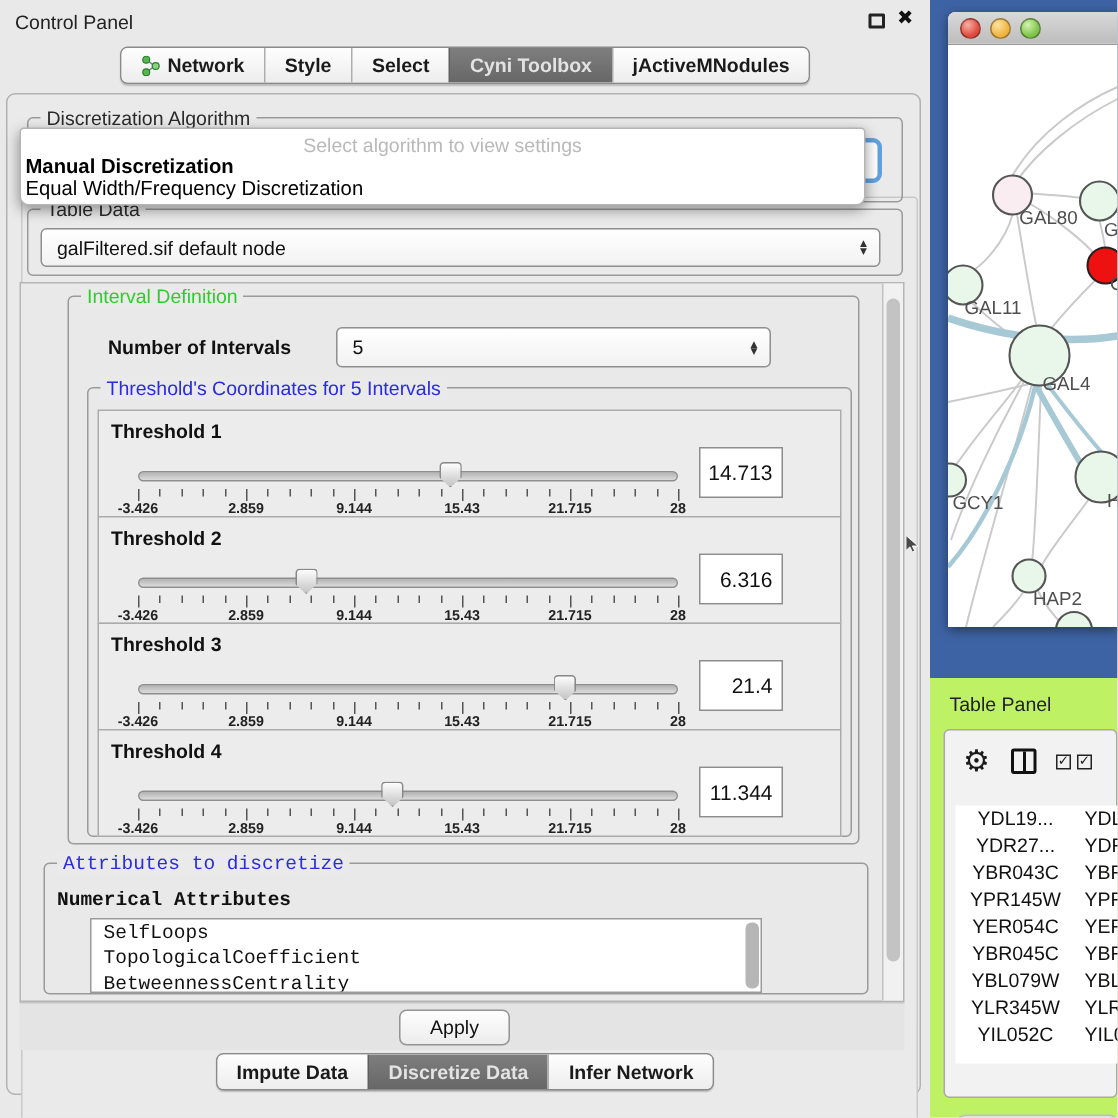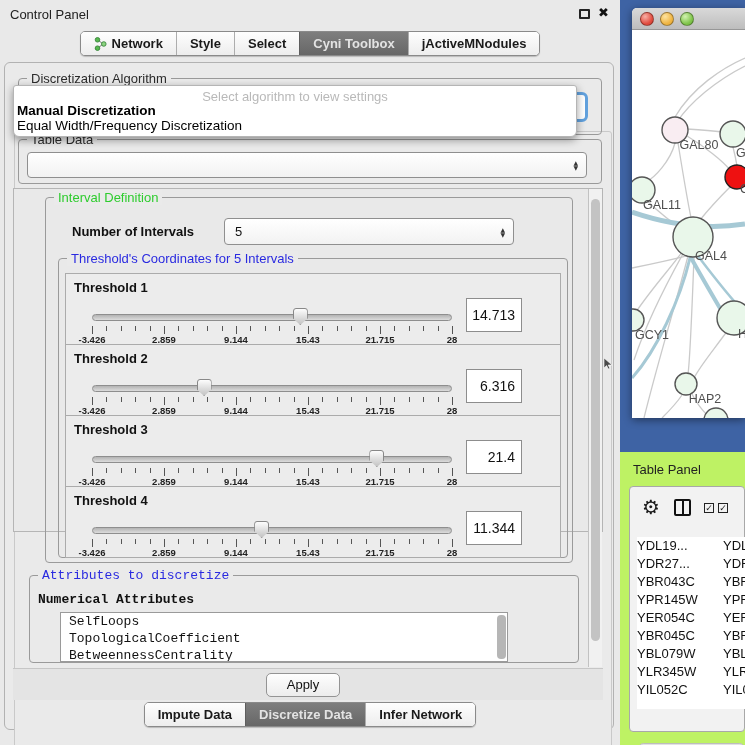--- a/index.html
+++ b/index.html
@@ -37,21 +37,21 @@
   
   #alg-combo { left:26px; top:92px; width:562px; height:30px; border:3px solid #62a1dd; border-radius:6px; background:#fff; }
 
   
   #algorithm-popup { position:absolute; left:13px; top:85px; width:564px; height:52px; background:#fff; border:1px solid #b5b5b5; border-radius:3px 3px 6px 6px; box-shadow:0 3px 9px rgba(0,0,0,.40); z-index:30; }
   #popup-hint { text-align:center; font-size:13px; color:#b9b9b9; padding-top:3px; height:17px; }
   .popup-item { font-size:13.5px; padding:0 3px; height:15px; line-height:15px; color:#000; }
   .popup-item.bold { font-weight:bold; }
 
   
-  #scrollpane { position:absolute; left:13px; top:188px; width:590px; height:344px; border:1px solid #b5b5b5; background:#e9e9e9; }
+  #scrollpane { position:absolute; left:13px; top:188px; width:590px; height:480px; border:1px solid #b5b5b5; background:#e9e9e9; }
   #v-scrollbar { position:absolute; right:0; top:0; width:14px; height:478px; background:#f1f1f1; border-left:1px solid #c2c2c2; }
   #v-scrollbar .thumb-v { position:absolute; left:2px; top:10px; width:9px; height:442px; background:#c3c3c3; border-radius:5px; }
 
   
   #interval-group { left:31px; top:8px; width:528px; height:366px; }
   #noi-label { position:absolute; left:26px; top:26px; font-size:13px; font-weight:bold; }
   #noi-spinner { left:178px; top:20px; width:290px; height:27px; }
   #thr-group { left:12px; top:60px; width:510px; height:300px; }
 
   .thr-item { position:absolute; left:6px; width:496px; height:72px; border:1px solid #ababab; background:#ececec; }
@@ -96,21 +96,21 @@
   #split-icon:before { content:""; position:absolute; left:6px; top:0; width:2px; height:13px; background:#111; }
   .cb-icon { position:absolute; top:16px; width:10px; height:10px; border:1.5px solid #222; font-size:9px; line-height:8px; text-align:center; color:#222; font-family:"DejaVu Sans",sans-serif; }
   #cb1 { left:74px; } #cb2 { left:88px; }
 
   #tp-table { position:absolute; left:7px; top:50px; width:109px; height:172px; overflow:hidden; background:#fff; }
   #tp-header { display:flex; height:22px; border:1px solid #9fb6c2; }
   .hdr-cell { font-size:13px; line-height:20px; overflow:hidden; white-space:nowrap; }
   #hdr-shared { width:80px; background:#b9e2f3; border-right:1px solid #8fb4c6; text-align:center; }
   #hdr-name { flex:1; background:#ececec; padding-left:22px; }
   .tp-row { display:flex; height:18px; }
-  .tp-c1 { width:80px; font-size:13px; line-height:18px; overflow:hidden; white-space:nowrap; }
+  .tp-c1 { width:80px; font-size:13px; line-height:18px; text-align:center; overflow:hidden; white-space:nowrap; }
   .tp-c2 { flex:1; font-size:13px; line-height:18px; padding-left:6px; overflow:hidden; white-space:nowrap; }
   #tp-hscroll { position:absolute; left:8px; top:256px; width:107px; height:11px; background:#e2e2e2; border:1px solid #bdbdbd; border-radius:6px; }
 
   
   .net-ico { width:13px; height:14px; display:inline-block; }
 
   #mouse-cursor { position:absolute; left:604px; top:356px; z-index:50; }
 </style>
 </head>
 <body>
@@ -163,20 +163,21 @@
     <div id="popup-hint">Select algorithm to view settings</div>
     <div id="popup-items">
         <div class="popup-item bold">Manual Discretization</div>
         <div class="popup-item">Equal Width/Frequency Discretization</div>
       </div>
   </div>
 
   <div class="group" style="left:18px; top:139px; width:584px; height:45px;">
     <span class="group-title gt-black">Table Data</span>
     <div class="combo" style="left:8px; top:12px; width:560px; height:26px;">
+      <span>galFiltered.sif default node</span>
       <span class="arrows">▲<br>▼</span>
     </div>
   </div>
 
   <div id="scrollpane">
 
     <div class="group" id="interval-group">
       <span class="group-title gt-green">Interval Definition</span>
       <span id="noi-label">Number of Intervals</span>
       <div class="combo" id="noi-spinner">

